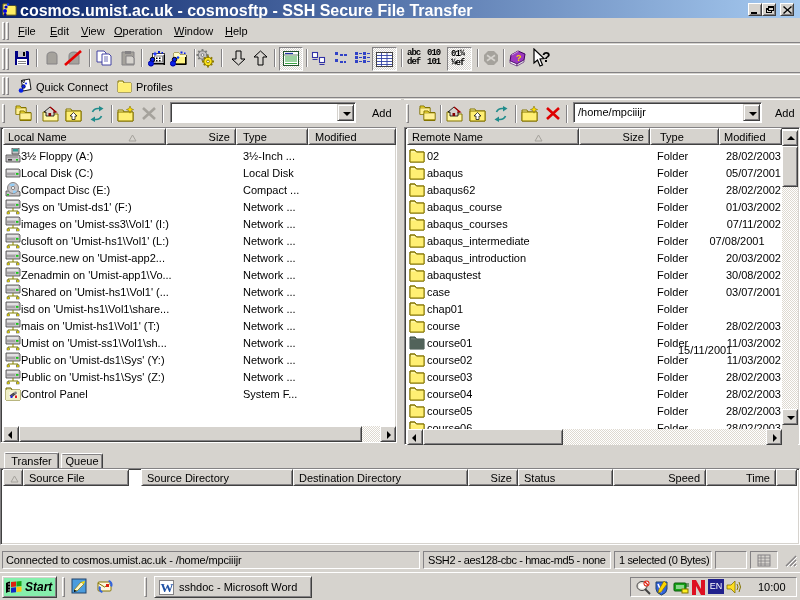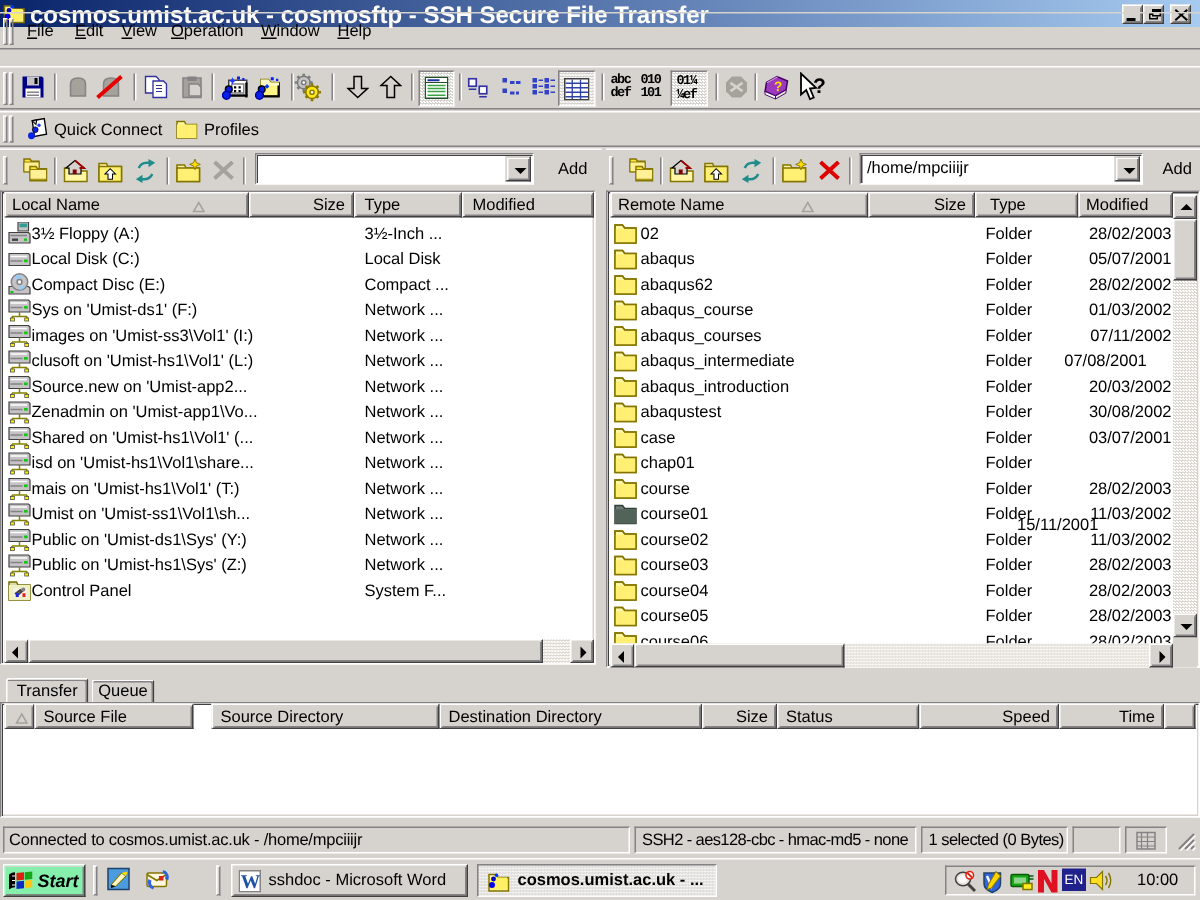--- a/index.html
+++ b/index.html
@@ -37,21 +37,21 @@
     <div class="abs" style="left:3px;top:4px;width:6px;height:5px;border:1px solid #000;border-top:2px solid #000;"></div>
     <div class="abs" style="left:5px;top:2px;width:6px;height:5px;border:1px solid #000;border-top:2px solid #000;background:#D6D3CE;"></div>
   </div>
   <div class="abs raised" style="left:780px;top:3px;width:14px;height:13px;background:#D6D3CE;">
     <svg class="abs" style="left:2px;top:2px" width="9" height="8" viewBox="0 0 9 8">
         <path d="M1 0 L4.5 3.2 L8 0 L9 1 L5.5 4 L9 7 L8 8 L4.5 4.8 L1 8 L0 7 L3.5 4 L0 1 z" fill="#000"></path>
       </svg>
   </div>
 </div>
 
-<div class="abs" id="menubar" style="left:0;top:8px;width:800px;height:25px;border-top:1px solid #D6D3CE;border-bottom:1px solid #848284;">
+<div class="abs" id="menubar" style="left:0;top:18px;width:800px;height:25px;border-top:1px solid #D6D3CE;border-bottom:1px solid #848284;">
   <div class="abs grip" style="left:2px;top:3px;height:18px;"></div>
   <div class="abs grip" style="left:6px;top:3px;height:18px;"></div>
   <span class="abs" style="left:18px;top:6px;"><u>F</u>ile</span>
   <span class="abs" style="left:50px;top:6px;"><u>E</u>dit</span>
   <span class="abs" style="left:81px;top:6px;"><u>V</u>iew</span>
   <span class="abs" style="left:114px;top:6px;"><u>O</u>peration</span>
   <span class="abs" style="left:174px;top:6px;"><u>W</u>indow</span>
   <span class="abs" style="left:225px;top:6px;"><u>H</u>elp</span>
 </div>
 
@@ -737,30 +737,20 @@
       <rect x="10" y="6" width="3" height="3" fill="#DE2110"></rect>
     </svg>
   <div class="abs grip" style="left:144px;top:4px;height:20px;"></div>
   <div class="abs raised" style="left:154px;top:3px;width:158px;height:22px;background:#D6D3CE;">
     <svg class="abs" style="left:4px;top:3px" width="15" height="15" viewBox="0 0 15 15">
         <rect x="0.5" y="0.5" width="14" height="14" fill="#FFF" stroke="#848284"></rect>
         <text x="1.5" y="12" font-size="13" font-weight="bold" fill="#2152A5" font-family="Liberation Serif">W</text>
       </svg>
     <span class="abs" style="left:24px;top:4px;">sshdoc - Microsoft Word</span>
   </div>
-  <div class="abs" style="left:318px;top:3px;width:160px;height:22px;background-image:conic-gradient(#FFFFFF 25%, #D6D3CE 0 50%, #FFFFFF 0 75%, #D6D3CE 0);background-size:2px 2px;border:1px solid;border-color:#848284 #FFFFFF #FFFFFF #848284;">
-    <svg class="abs" style="left:6px;top:3px" width="16" height="16" viewBox="0 0 16 16">
-        <path d="M1 3 h5 l1 2 h7 v9 H1 z" fill="#FFF7A0" stroke="#847400"></path>
-        <path d="M2 5 h11 v8 H2 z" fill="#FFEF63"></path>
-        <circle cx="4" cy="6" r="1.6" fill="#0000C6"></circle>
-        <circle cx="3" cy="10" r="2" fill="#0000E6"></circle>
-        <circle cx="6" cy="3.5" r="1.2" fill="#0033FF"></circle>
-      </svg>
-    <span class="abs" style="left:26px;top:4px;font-weight:bold;">cosmos.umist.ac.uk - ...</span>
-  </div>
   <div class="abs sunkenlite" style="left:630px;top:4px;width:167px;height:20px;">
     <svg class="abs" style="left:5px;top:2px" width="16" height="16" viewBox="0 0 16 16">
         <ellipse cx="6" cy="6" rx="5" ry="4.5" fill="#E7E5DE" stroke="#424142"></ellipse>
         <ellipse cx="6" cy="6" rx="3" ry="2.6" fill="#FFF"></ellipse>
         <path d="M9 9 L14 14" stroke="#424142" stroke-width="2"></path>
         <circle cx="10.5" cy="3.5" r="3" fill="#DE2110"></circle>
         <circle cx="10.5" cy="3.5" r="2" fill="#FFF"></circle>
         <path d="M9 2 l3 3" stroke="#DE2110" stroke-width="1.2"></path>
       </svg>
     <svg class="abs" style="left:23px;top:2px" width="16" height="16" viewBox="0 0 16 16">

